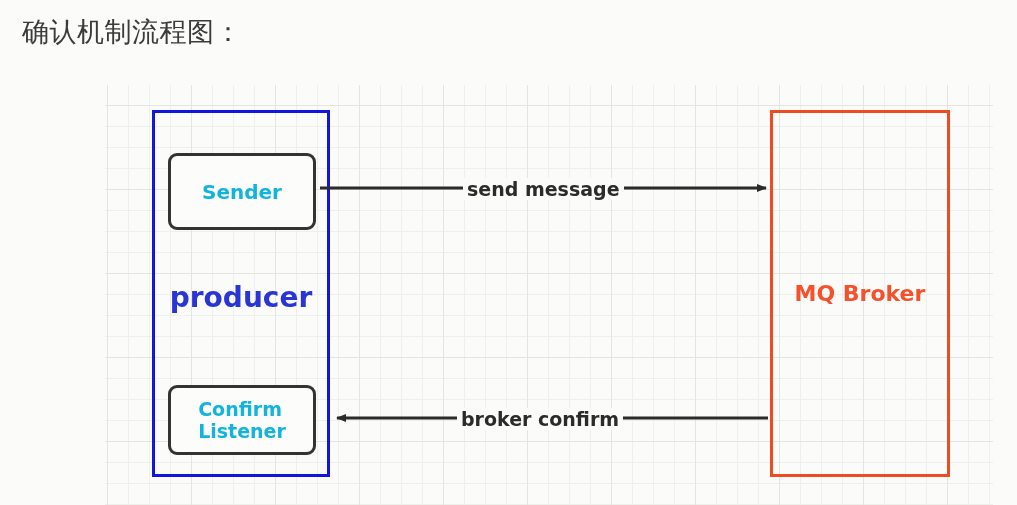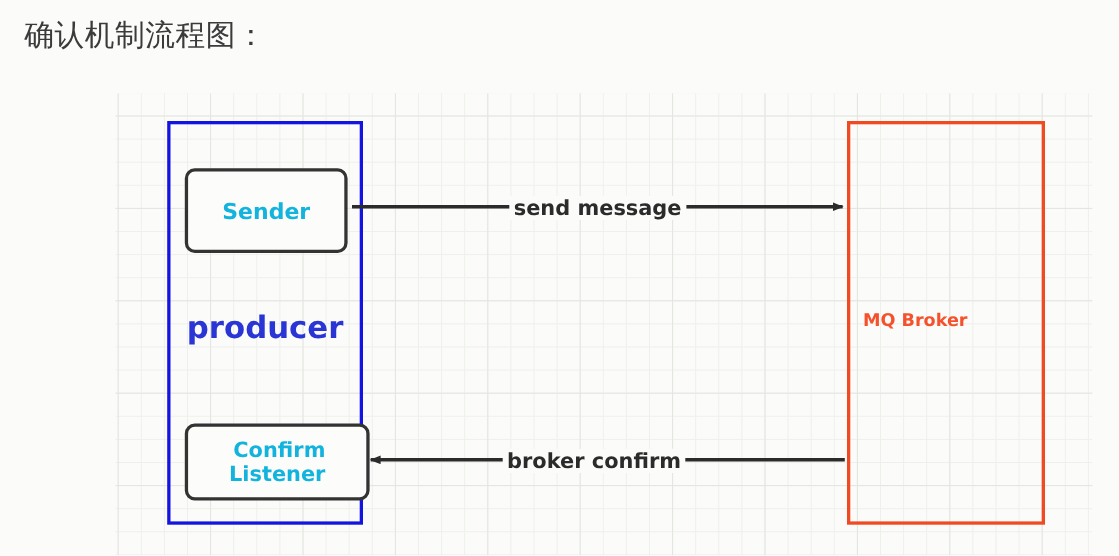--- a/index.html
+++ b/index.html
@@ -83,62 +83,62 @@
   
   .node {
     position: absolute;
     border: 3px solid #333333;
     border-radius: 9px;
     background: #fcfcfa;
     box-sizing: border-box;
     display: flex;
     align-items: center;
     justify-content: center;
-    text-align: right;
+    text-align: left;
     color: #12b3dd;
     font-weight: bold;
     font-family: "DejaVu Sans", "Liberation Sans", sans-serif;
   }
 
   #node-sender {
     left: 168px;
     top: 153px;
     width: 148px;
     height: 77px;
     font-size: 20px;
   }
 
   #node-confirm-listener {
     left: 168px;
     top: 385px;
-    width: 168px;
+    width: 148px;
     height: 70px;
     font-size: 19px;
     line-height: 1.18;
   }
   #node-confirm-listener .line { display: block; }
 
   
   #broker-box {
     position: absolute;
     left: 770px;
     top: 110px;
     width: 180px;
     height: 367px;
     border: 3px solid #f04a23;
     background: transparent;
     box-sizing: border-box;
   }
   #broker-label {
     position: absolute;
-    left: 742px;
+    left: 770px;
     top: 281px;
     width: 180px;
     text-align: center;
-    font-size: 16px;
+    font-size: 22px;
     font-weight: bold;
     color: #f4512c;
     font-family: "DejaVu Sans", "Liberation Sans", sans-serif;
   }
 
   
   #arrows {
     position: absolute;
     left: 0;
     top: 0;

